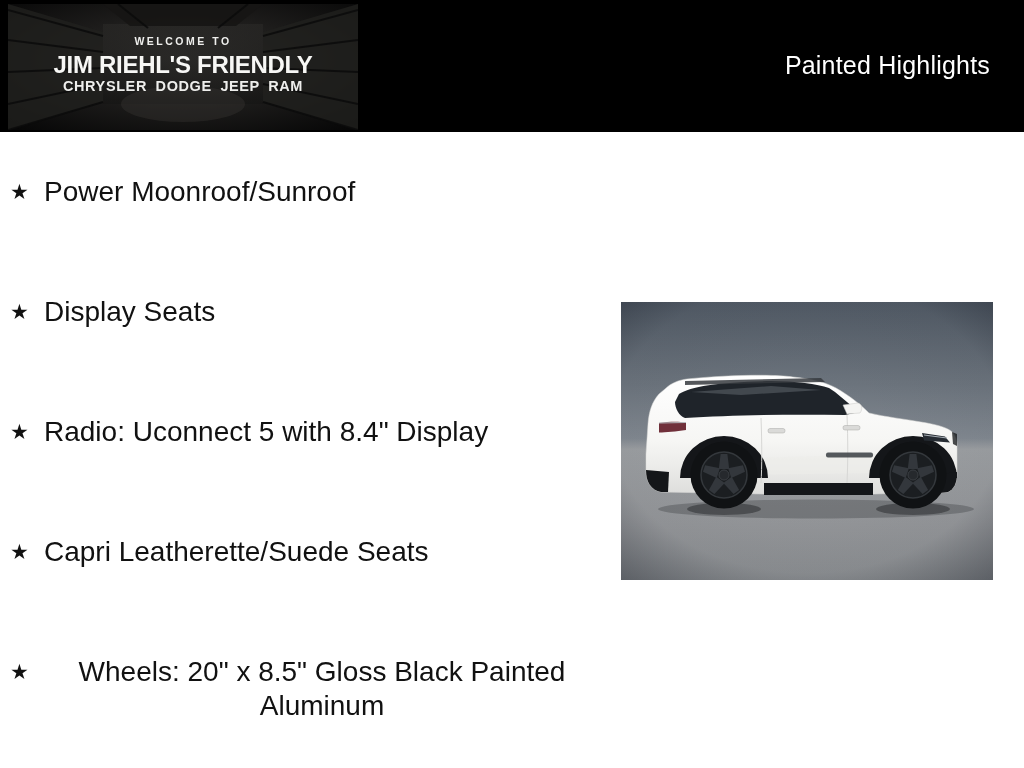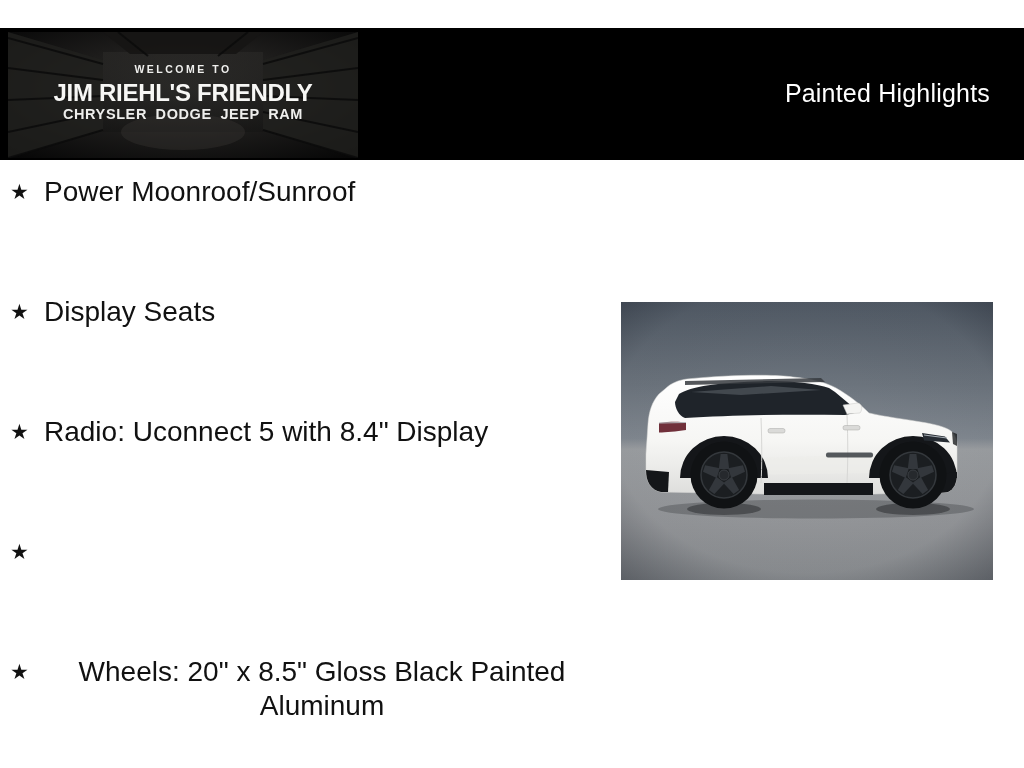--- a/index.html
+++ b/index.html
@@ -10,21 +10,20 @@
     font-family: "Liberation Sans", sans-serif;
     position: relative;
     overflow: hidden;
   }
 
   
   .header {
     position: absolute; left: 0; top: 0;
     width: 1024px; height: 132px;
     background: #000000;
-    margin-top: 28px;
   }
   .logo {
     position: absolute; left: 8px; top: 4px;
     width: 350px; height: 126px;
     display: block;
   }
   .header-title {
     position: absolute; right: 34px; top: 0; height: 130px;
     display: flex; align-items: center;
     color: #ffffff;
@@ -121,20 +120,21 @@
   <li>
     <span class="star">★</span>
     <span class="item-text">Display Seats</span>
   </li>
   <li>
     <span class="star">★</span>
     <span class="item-text">Radio: Uconnect 5 with 8.4" Display</span>
   </li>
   <li>
     <span class="star">★</span>
+    <span class="item-text">Capri Leatherette/Suede Seats</span>
   </li>
   <li>
     <span class="star">★</span>
     <span class="item-text">Wheels: 20" x 8.5" Gloss Black Painted Aluminum</span>
   </li>
 </ul>
 
 <div class="photo" role="img" aria-label="White SUV side profile with black wheels and black accents on a gray studio background">
   <svg viewBox="0 0 372 278" width="372" height="278">
     <defs>

